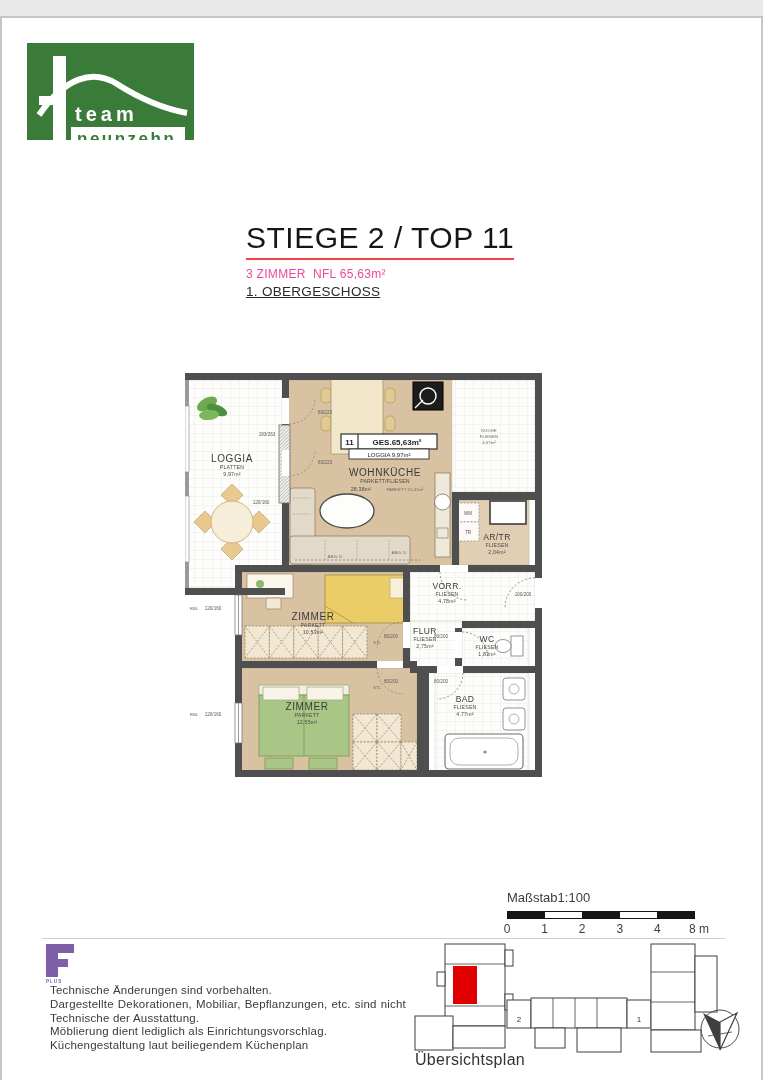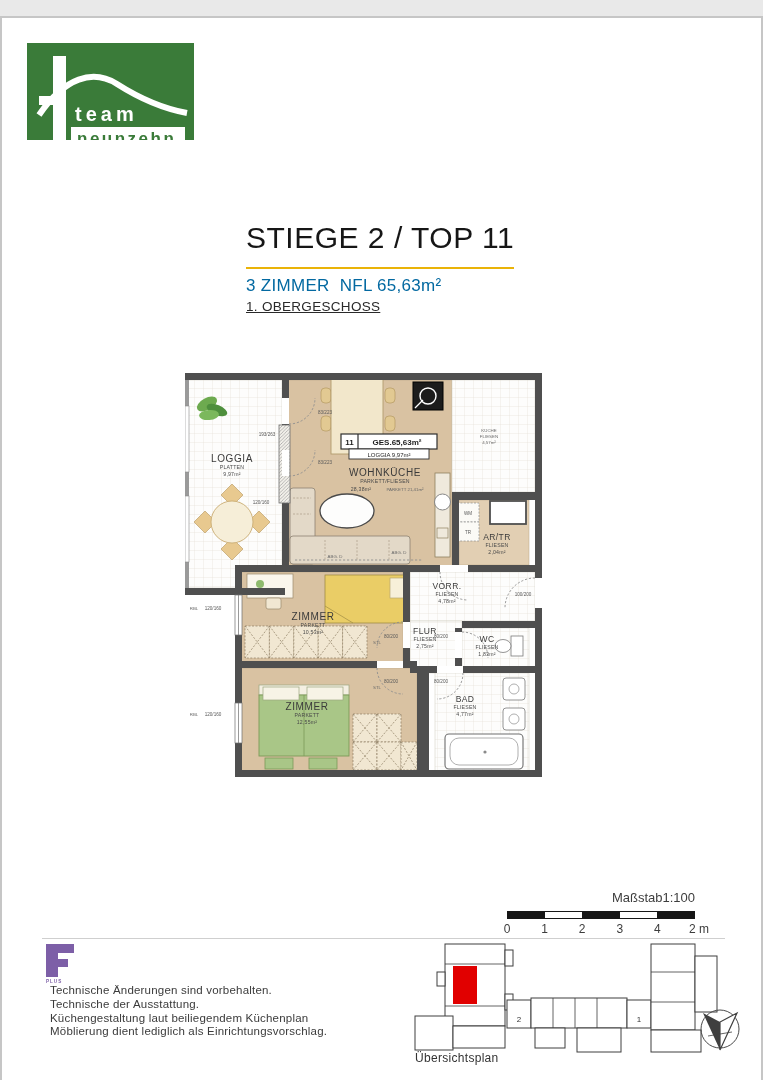--- a/index.html
+++ b/index.html
@@ -5,39 +5,39 @@
   html,body{margin:0;padding:0;background:#e9e9e9;}
   .page{
     position:relative;width:763px;height:1080px;background:#fff;
     border:2px solid #c6c6c6;box-sizing:border-box;overflow:hidden;
     font-family:"Liberation Sans",sans-serif;color:#222;
     margin:16px auto;
   }
   .abs{position:absolute;}
   
   .title-wrap{left:244px;top:203px;}
-  .title{font-size:30px;letter-spacing:.5px;color:#161616;padding-bottom:12px;
-         border-bottom:2px solid #eab308;display:inline-block;min-width:226px;}
-  .subtitle{font-size:17px;color:#0369a1;margin-top:7px;letter-spacing:.3px;}
+  .title{font-size:30px;letter-spacing:.5px;color:#161616;padding-bottom:3px;
+         border-bottom:2px solid #ef4444;display:inline-block;min-width:226px;}
+  .subtitle{font-size:12px;color:#ec4899;margin-top:7px;letter-spacing:.3px;}
   .floorline{font-size:13.5px;color:#2a2a2a;margin-top:3px;letter-spacing:.3px;text-decoration:underline;}
   
   .scale{left:505px;top:872px;width:188px;font-size:13px;color:#3d3d3d;}
-  .scale-head{display:flex;justify-content:flex-end;margin-bottom:6px;}
+  .scale-head{display:flex;justify-content:flex-start;margin-bottom:6px;}
   .scale-bar{position:relative;height:6px;border:1px solid #161616;display:flex;}
   .scale-bar span{height:100%;width:20%;display:block;}
   .sb-b{background:#161616;} .sb-w{background:#fff;}
   .scale-ticks{position:relative;height:16px;margin-top:3px;font-size:12px;color:#3d3d3d;}
   .tick{position:absolute;transform:translateX(-50%);}
   .tick-end{position:absolute;transform:translateX(-30%);white-space:nowrap;}
   
   .rule{left:40px;top:920px;width:683px;height:1px;background:#cfcfcf;}
   .disclaimer{left:48px;top:966px;width:356px;font-size:11.5px;color:#3b3b3b;
               line-height:13.8px;letter-spacing:.2px;}
   .disclaimer .just{text-align:justify;text-align-last:justify;}
-  .ov-label{left:413px;top:1033px;font-size:12px;color:#333;letter-spacing:.3px;}
+  .ov-label{left:413px;top:1033px;font-size:16px;color:#333;letter-spacing:.3px;}
   
   svg text{font-family:"Liberation Sans",sans-serif;}
   .tr-name{font-size:10px;fill:#3a3a3a;text-anchor:middle;letter-spacing:.6px;}
   .tr-name8{font-size:8.5px;fill:#3a3a3a;text-anchor:middle;letter-spacing:.4px;}
   .tr-sub{font-size:5.2px;fill:#4a4a4a;text-anchor:middle;letter-spacing:.2px;}
   .tr-dim{font-size:4.6px;fill:#5a5a5a;text-anchor:middle;}
   .tr-tiny{font-size:4.4px;fill:#6a6a6a;text-anchor:middle;}
   .tr-unit{font-size:8px;fill:#1d1d1d;font-weight:bold;text-anchor:middle;}
   .tr-unit-sm{font-size:6px;fill:#1d1d1d;text-anchor:middle;}
   .ov-num{font-size:8px;fill:#333;text-anchor:middle;}
@@ -352,38 +352,39 @@
         <span class="sb-b"></span>
         <span class="sb-w"></span>
         <span class="sb-b"></span>
     </div>
     <div class="scale-ticks">
       <span class="tick" style="left:0%">0</span>
       <span class="tick" style="left:20%">1</span>
       <span class="tick" style="left:40%">2</span>
       <span class="tick" style="left:60%">3</span>
       <span class="tick" style="left:80%">4</span>
-      <span class="tick-end" style="left:100%">2 m</span>
+      <span class="tick-end" style="left:100%">8 m</span>
     </div>
   </div>
 
   <div class="abs rule"></div>
 
   <svg class="abs" style="left:42px;top:926px;" width="40" height="40" viewBox="0 0 40 40">
     <rect x="2" y="0" width="12" height="33" fill="#7d5fa7"></rect>
     <rect x="2" y="0" width="28" height="9" fill="#7d5fa7"></rect>
     <rect x="2" y="15" width="22" height="8" fill="#7d5fa7"></rect>
     <text x="2" y="39" font-size="4.6" font-weight="bold" fill="#7d5fa7" letter-spacing="1">PLUS</text>
   </svg>
 
   <div class="abs disclaimer">
     <div>Technische Änderungen sind vorbehalten.</div>
+    <div class="just">Dargestellte Dekorationen, Mobiliar, Bepflanzungen, etc. sind nicht</div>
     <div>Technische der Ausstattung.</div>
+    <div>Möblierung dient lediglich als Einrichtungsvorschlag.</div>
     <div>Küchengestaltung laut beiliegendem Küchenplan</div>
-    <div>Möblierung dient lediglich als Einrichtungsvorschlag.</div>
   </div>
 
   <svg class="abs" style="left:405px;top:924px;" width="340" height="112" viewBox="0 0 340 112">
     <g>
       <rect class="ovl" x="38" y="2" width="60" height="82"></rect>
       <line class="ovline" x1="38" y1="22" x2="98" y2="22"></line>
       <line class="ovline" x1="38" y1="64" x2="98" y2="64"></line>
       <rect class="ovl" x="30" y="30" width="8" height="14"></rect>
       <rect class="ovl" x="98" y="8" width="8" height="16"></rect>
       <rect class="ovl" x="98" y="52" width="8" height="16"></rect>

